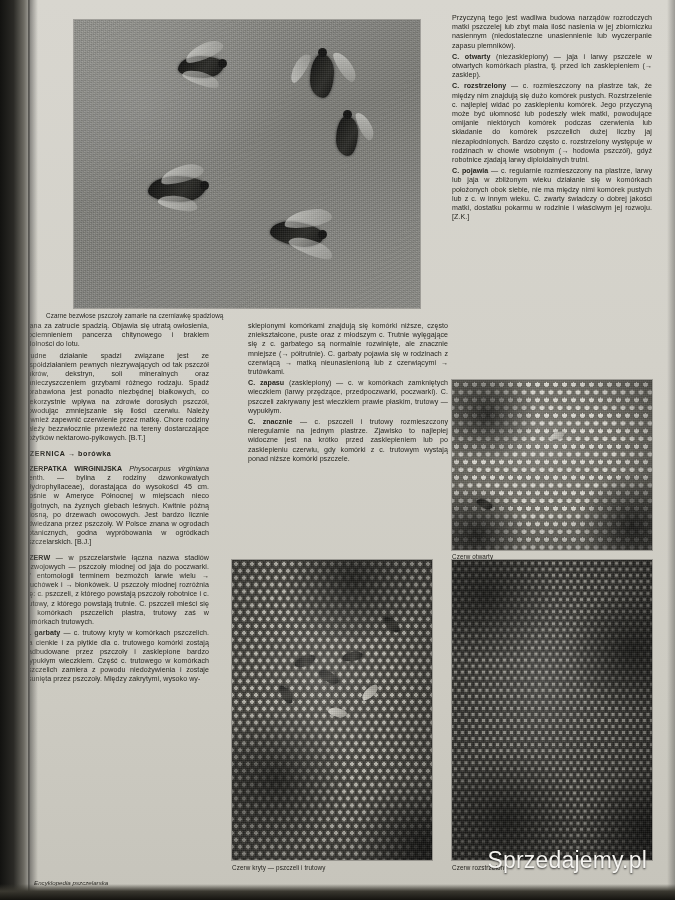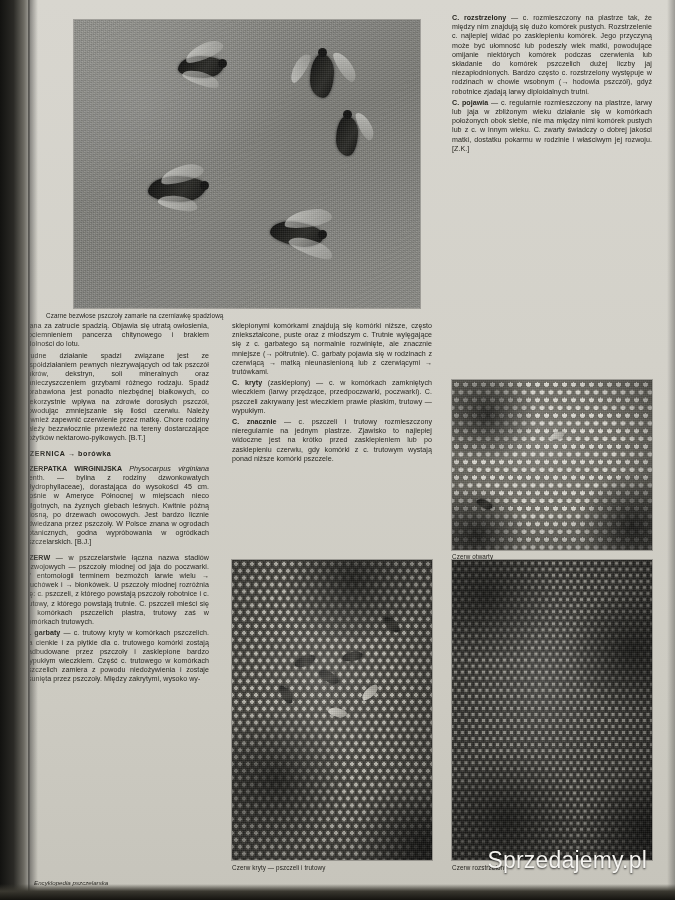--- a/index.html
+++ b/index.html
@@ -40,21 +40,21 @@
   
   .col{
     position:absolute;
     font-size:7.1px;
     line-height:9.2px;
     text-align:justify;
     color:#26251f;
     letter-spacing:0.05px;
   }
   #col-left{left:24px;top:322px;width:185px;}
-  #col-mid{left:232px;top:322px;width:200px;}
+  #col-mid{left:248px;top:322px;width:200px;}
   #col-right{left:452px;top:14px;width:200px;}
 
   .col p{margin:0 0 0 0;}
   .col p + p{margin-top:2px;}
   .b{font-weight:bold;}
   .i{font-style:italic;}
   .entry-head{font-weight:bold;letter-spacing:0.6px;}
   .sp{height:6px;}
 
   
@@ -267,25 +267,27 @@
     <p class="entry-head">CZERNICA → borówka</p>
     <div class="sp"></div>
     <p><span class="b">CZERPATKA WIRGINIJSKA </span><span class="i">Physocarpus virginiana</span><span> Benth. — bylina z rodziny dzwonkowatych (Hydrophyllaceae), dorastająca do wysokości 45 cm. Rośnie w Ameryce Północnej w miejscach nieco wilgotnych, na żyznych glebach leśnych. Kwitnie późną wiosną, po drzewach owocowych. Jest bardzo licznie odwiedzana przez pszczoły. W Polsce znana w ogrodach botanicznych, godna wypróbowania w ogródkach pszczelarskich. [B.J.]</span></p>
     <div class="sp"></div>
     <p><span class="b">CZERW </span><span>— w pszczelarstwie łączna nazwa stadiów rozwojowych — pszczoły miodnej od jaja do poczwarki. W entomologii terminem bezmożch larwie wielu → muchówek i → błonkówek. U pszczoły miodnej rozróżnia się: c. pszczeli, z którego powstają pszczoły robotnice i c. trutowy, z którego powstają trutnie. C. pszczeli mieści się w komórkach pszczelich plastra, trutowy zaś w komórkach trutowych.</span></p>
     <p><span class="b">C. garbaty </span><span>— c. trutowy kryty w komórkach pszczelich. Za cienkie i za płytkie dla c. trutowego komórki zostają nadbudowane przez pszczoły i zasklepione bardzo wypukłym wieczkiem. Część c. trutowego w komórkach pszczelich zamiera z powodu niedożywienia i zostaje usunięta przez pszczoły. Między zakrytymi, wysoko wy-</span></p>
   </div>
 
   <div class="col" id="col-mid">
     <p>sklepionymi komórkami znajdują się komórki niższe, często zniekształcone, puste oraz z młodszym c. Trutnie wylęgające się z c. garbatego są normalnie rozwinięte, ale znacznie mniejsze (→ półtrutnie). C. garbaty pojawia się w rodzinach z czerwiącą → matką nieunasienioną lub z czerwiącymi → trutówkami.</p>
-    <p><span class="b">C. kryty </span><span>(zasklepiony) — c. w komórkach zamkniętych wieczkiem (larwy przędzące, przedpoczwarki, poczwarki). C. pszczeli zakrywany jest wieczkiem prawie płaskim, trutowy — wypukłym.</span></p>
+    <p><span class="b">C. zapasu </span><span>(zasklepiony) — c. w komórkach zamkniętych wieczkiem (larwy przędzące, przedpoczwarki, poczwarki). C. pszczeli zakrywany jest wieczkiem prawie płaskim, trutowy — wypukłym.</span></p>
     <p><span class="b">C. znacznie </span><span>— c. pszczeli i trutowy rozmieszczony nieregularnie na jednym plastrze. Zjawisko to najlepiej widoczne jest na krótko przed zasklepieniem lub po zasklepieniu czerwiu, gdy komórki z c. trutowym wystają ponad niższe komórki pszczele.</span></p>
   </div>
 
   <div class="col" id="col-right">
+    <p>Przyczyną tego jest wadliwa budowa narządów rozrodczych matki pszczelej lub zbyt mała ilość nasienia w jej zbiorniczku nasiennym (niedostateczne unasiennienie lub wyczerpanie zapasu plemników).</p>
+    <p><span class="b">C. otwarty </span><span>(niezasklepiony) — jaja i larwy pszczele w otwartych komórkach plastra, tj. przed ich zasklepieniem (→ zasklep).</span></p>
     <p><span class="b">C. rozstrzelony </span><span>— c. rozmieszczony na plastrze tak, że między nim znajdują się dużo komórek pustych. Rozstrzelenie c. najlepiej widać po zasklepieniu komórek. Jego przyczyną może być ułomność lub podeszły wiek matki, powodujące omijanie niektórych komórek podczas czerwienia lub składanie do komórek pszczelich dużej liczby jaj niezapłodnionych. Bardzo często c. rozstrzelony występuje w rodzinach w chowie wsobnym (→ hodowla pszczół), gdyż robotnice zjadają larwy diploidalnych trutni.</span></p>
     <p><span class="b">C. pojawia </span><span>— c. regularnie rozmieszczony na plastrze, larwy lub jaja w zbliżonym wieku działanie się w komórkach położonych obok siebie, nie ma między nimi komórek pustych lub z c. w innym wieku. C. zwarty świadczy o dobrej jakości matki, dostatku pokarmu w rodzinie i właściwym jej rozwoju. [Z.K.]</span></p>
   </div>
 
   <div id="footer">Encyklopedia pszczelarska</div>
 
   <div id="gutter"></div>
   <div id="gutter-edge"></div>
   <div id="right-edge"></div>
   <div id="bottom-edge"></div>

